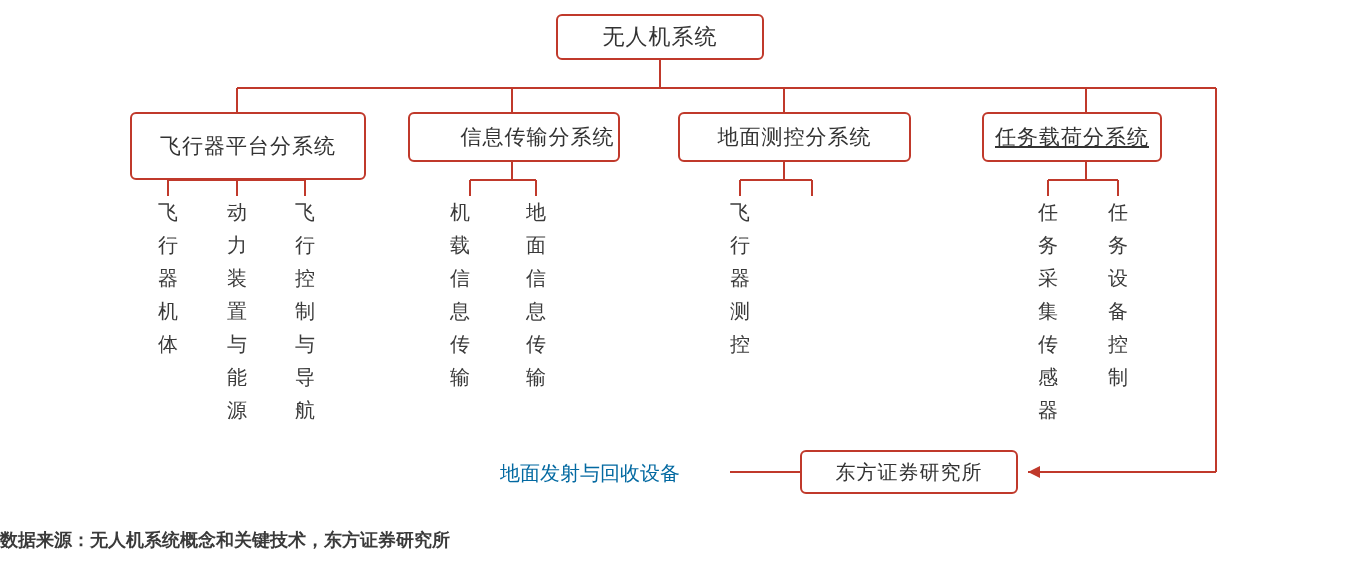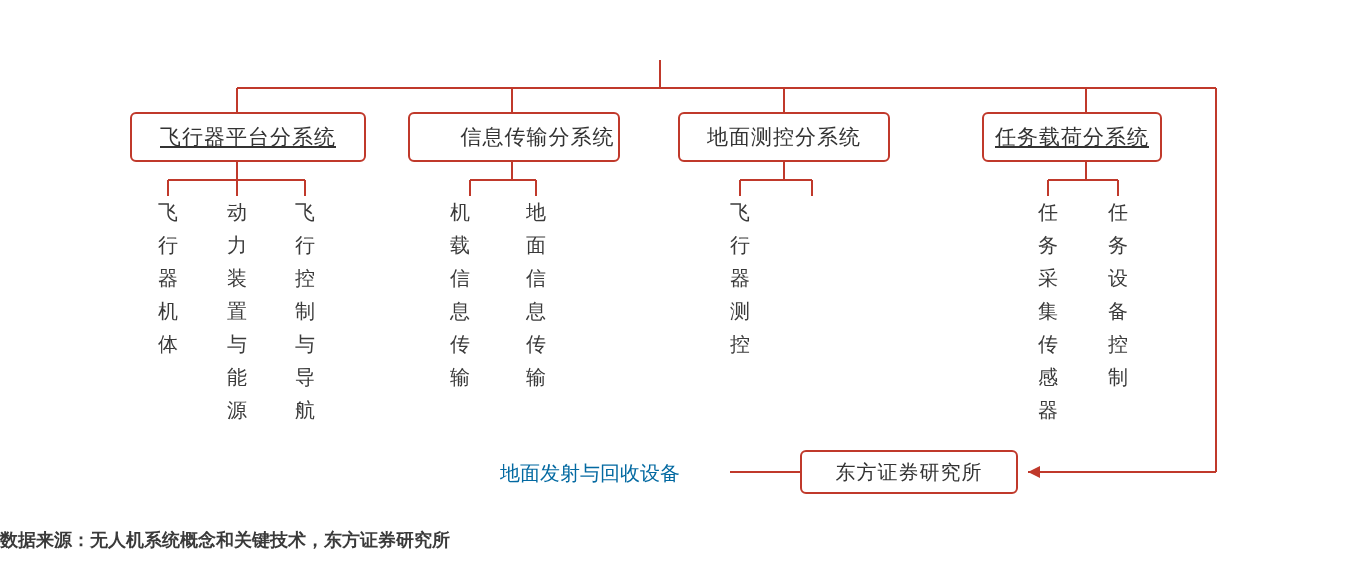--- a/index.html
+++ b/index.html
@@ -109,30 +109,33 @@
 
       <path d="M1216,88 L1216,472"></path>
       <path d="M1216,472 L1028,472"></path>
 
       <path d="M1028,472 L1040,466 L1040,478 Z" fill="#c0392b" stroke="none"></path>
 
       <path d="M730,472 L800,472"></path>
     </g>
   </svg>
 
+  <div class="node root" style="left:556px; top:14px; width:208px; height:46px;">
+    <span>无人机系统</span>
+  </div>
 
-  <div class="node" style="left:130px; top:112px; width:236px; height:50px;text-decoration:underline;">
+  <div class="node" style="left:130px; top:112px; width:236px; height:68px;">
     <span>飞行器平台分系统</span>
   </div>
 
   <div class="node" style="left:408px; top:112px; width:212px; height:50px;padding-left:47px;">
     <span>信息传输分系统</span>
   </div>
 
-  <div class="node" style="left:678px; top:112px; width:212px; height:50px;">
+  <div class="node" style="left:678px; top:112px; width:233px; height:50px;">
     <span>地面测控分系统</span>
   </div>
 
   <div class="node" style="left:982px; top:112px; width:180px; height:50px;text-decoration:underline;">
     <span>任务载荷分系统</span>
   </div>
 
   <div class="leaf" style="left:155px; top:196px;">飞行器机体</div>
   <div class="leaf" style="left:224px; top:196px;">动力装置与能源</div>
   <div class="leaf" style="left:292px; top:196px;">飞行控制与导航</div>

